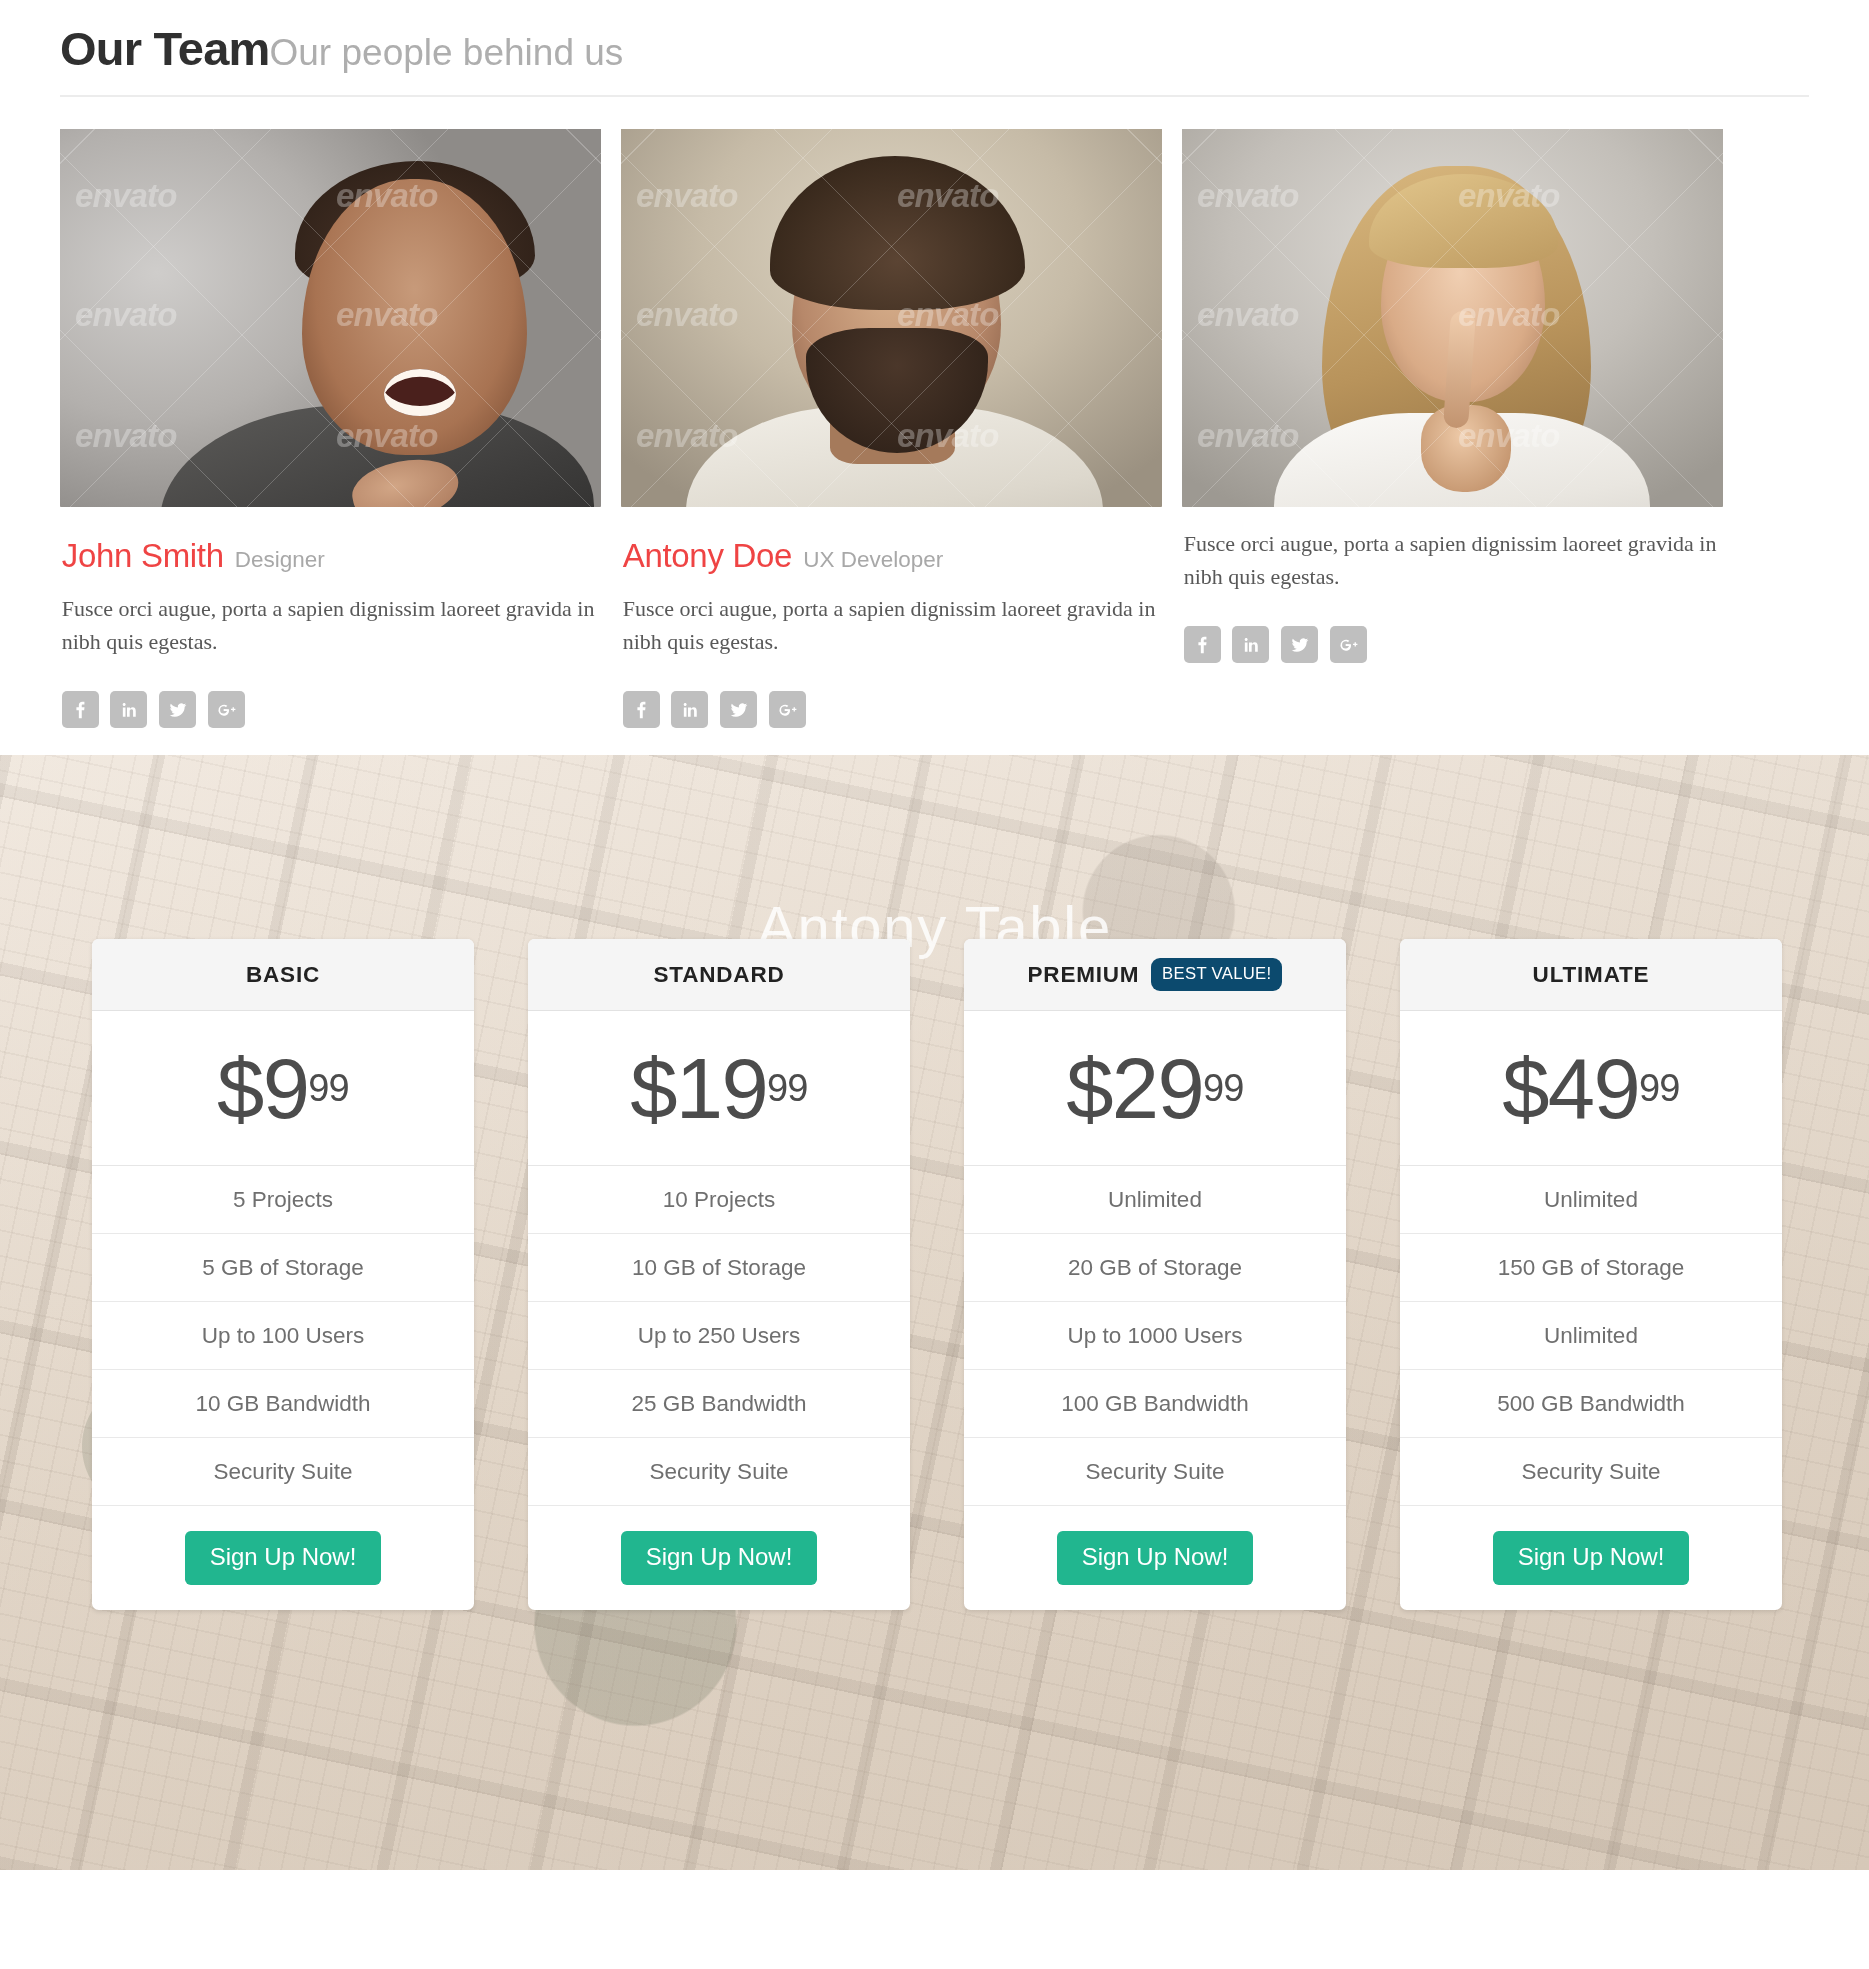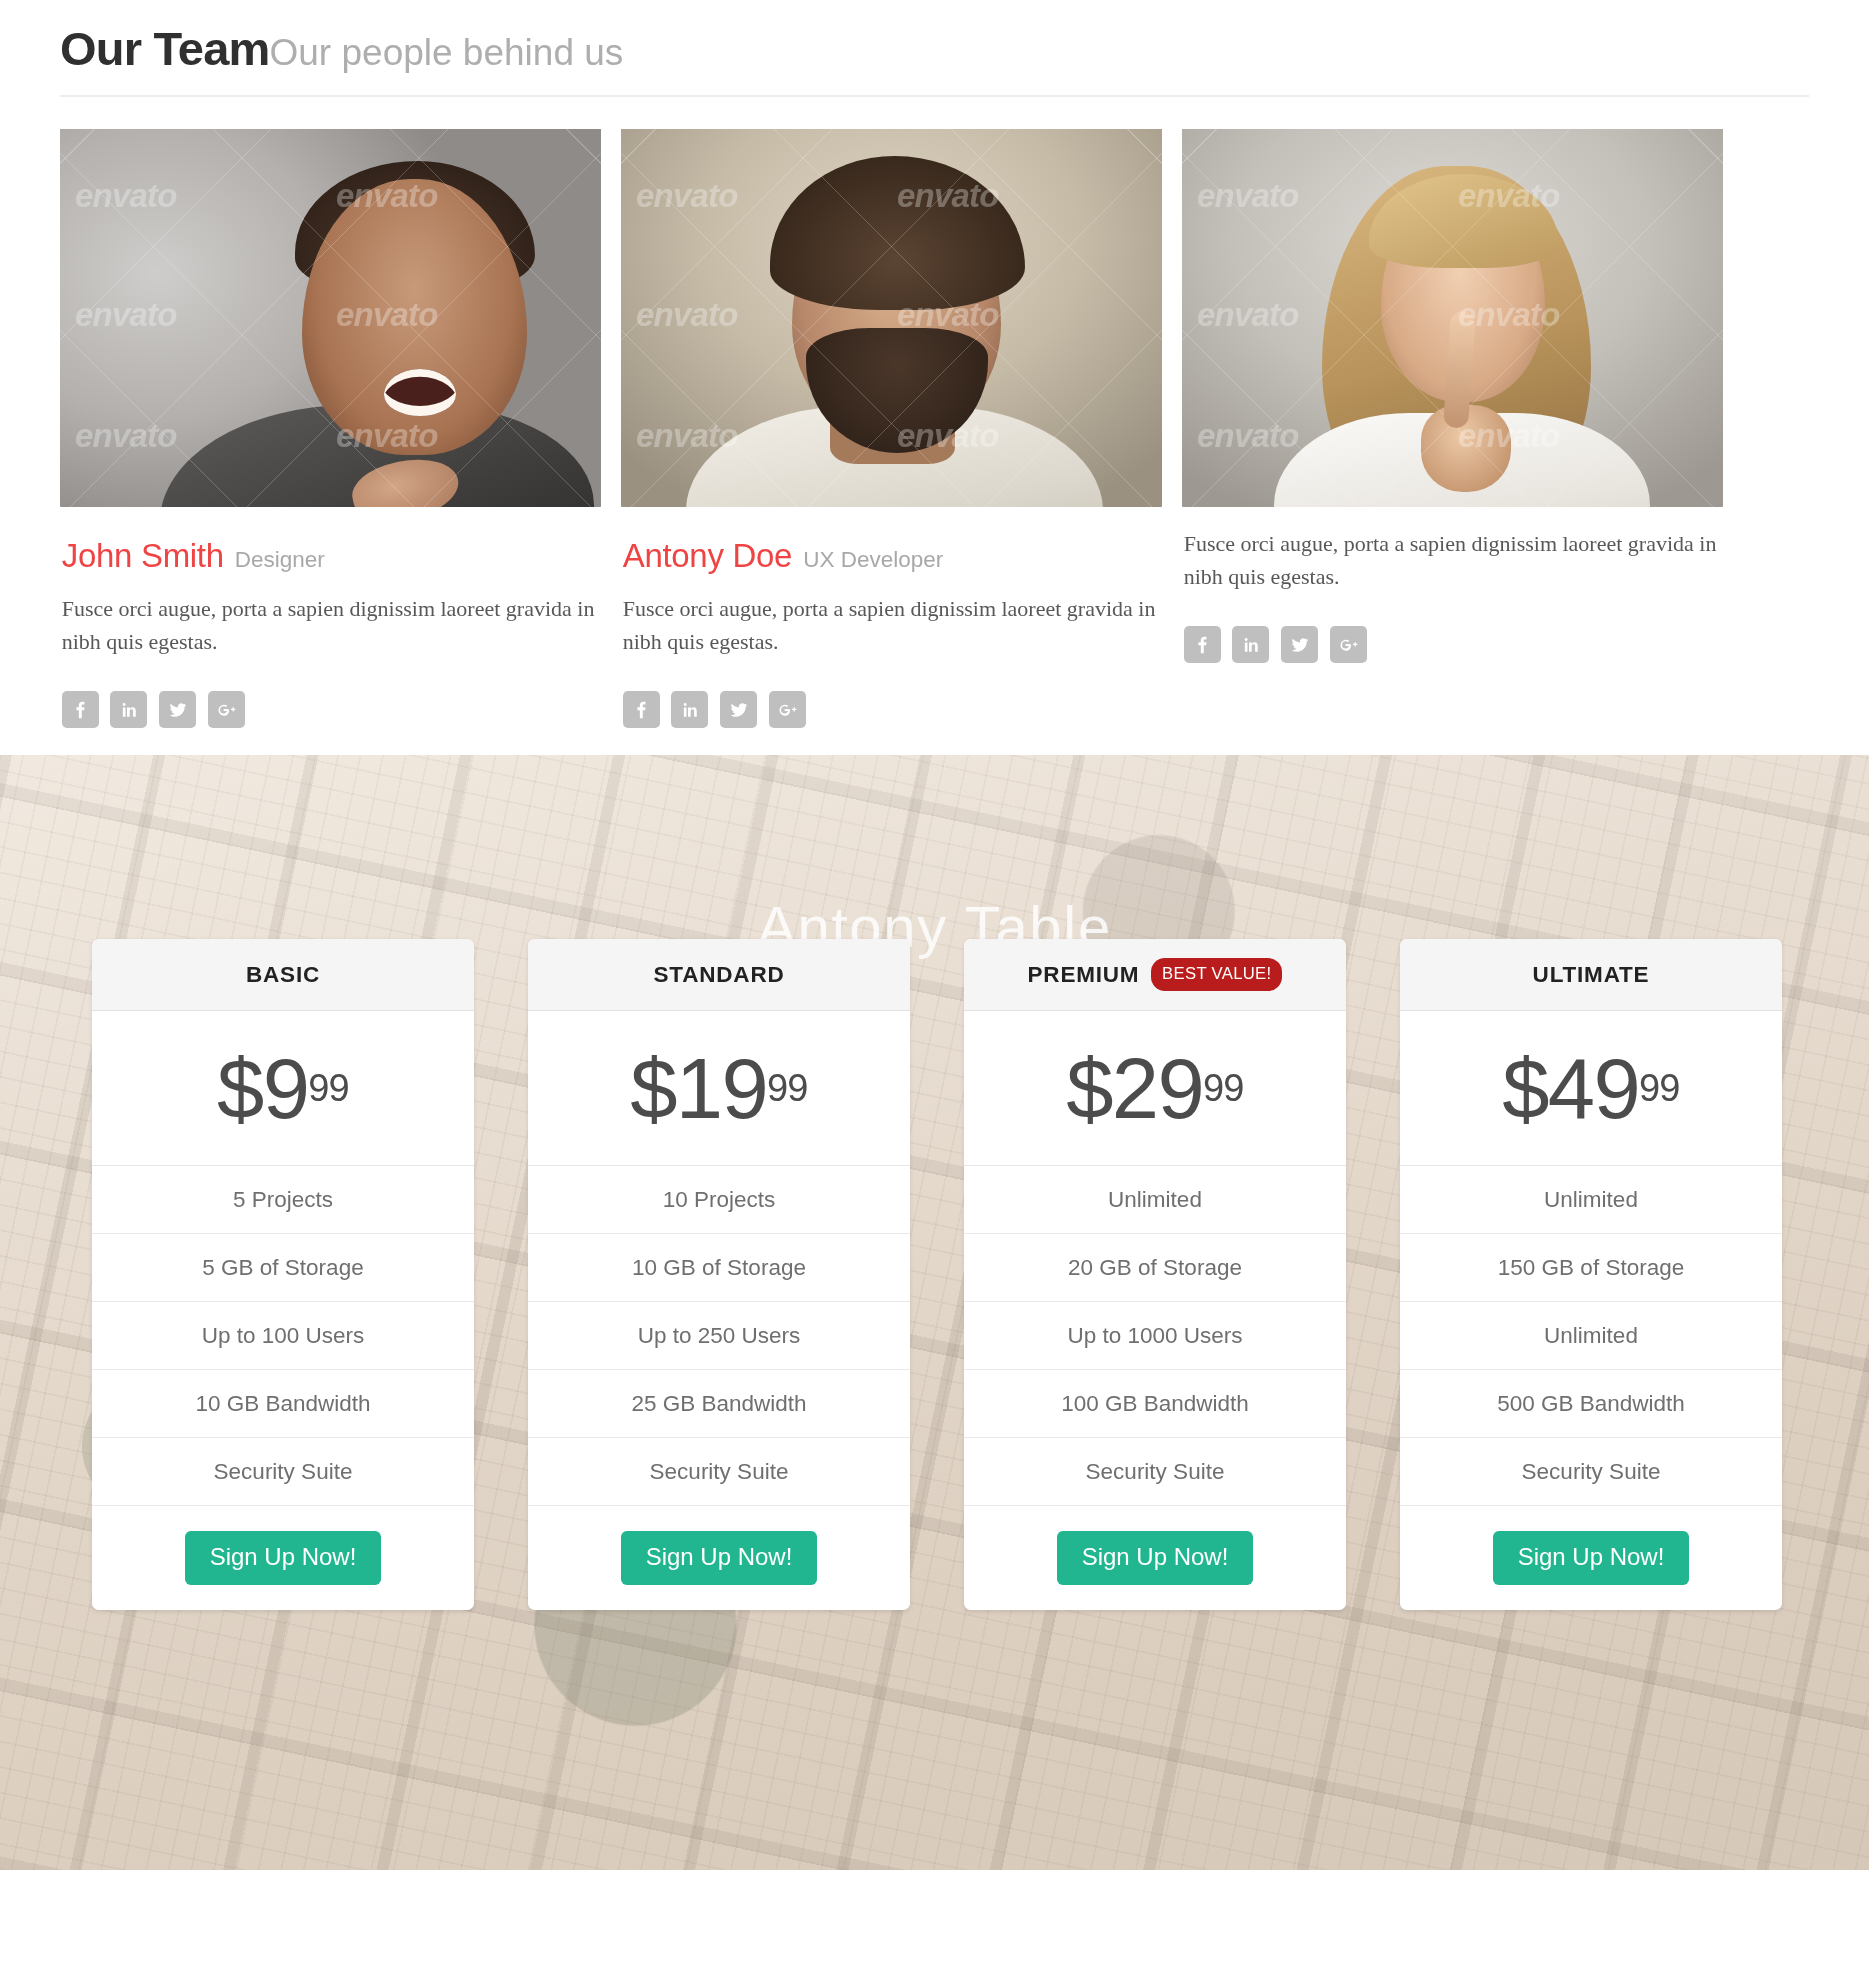--- a/index.html
+++ b/index.html
@@ -243,21 +243,21 @@
     display:flex; flex-direction:column;
   }
   .card-head{
     background:#f5f5f5; border-bottom:0.8px solid #e2e2e2;
     height:72px; display:flex; align-items:center; justify-content:center; gap:11.7px;
   }
   .plan-name{
     font-size:22.5px; font-weight:bold; color:#222; letter-spacing:0.8px;
   }
   .badge{
-    background:#b91c1c; color:#fff; border-radius:14px;
+    background:#0c4a6e; color:#fff; border-radius:9px;
     font-size:16.7px; padding:5.8px 11px 6.7px 11px; letter-spacing:0.3px;
     font-weight:400; white-space:nowrap;
   }
   .price{
     height:155px; display:flex; align-items:center; justify-content:center;
     border-bottom:0.8px solid #e6e6e6;
   }
   .price .amt{
     font-size:85px; font-weight:200; color:#4c4c4c;
     line-height:1; letter-spacing:-1.7px;

